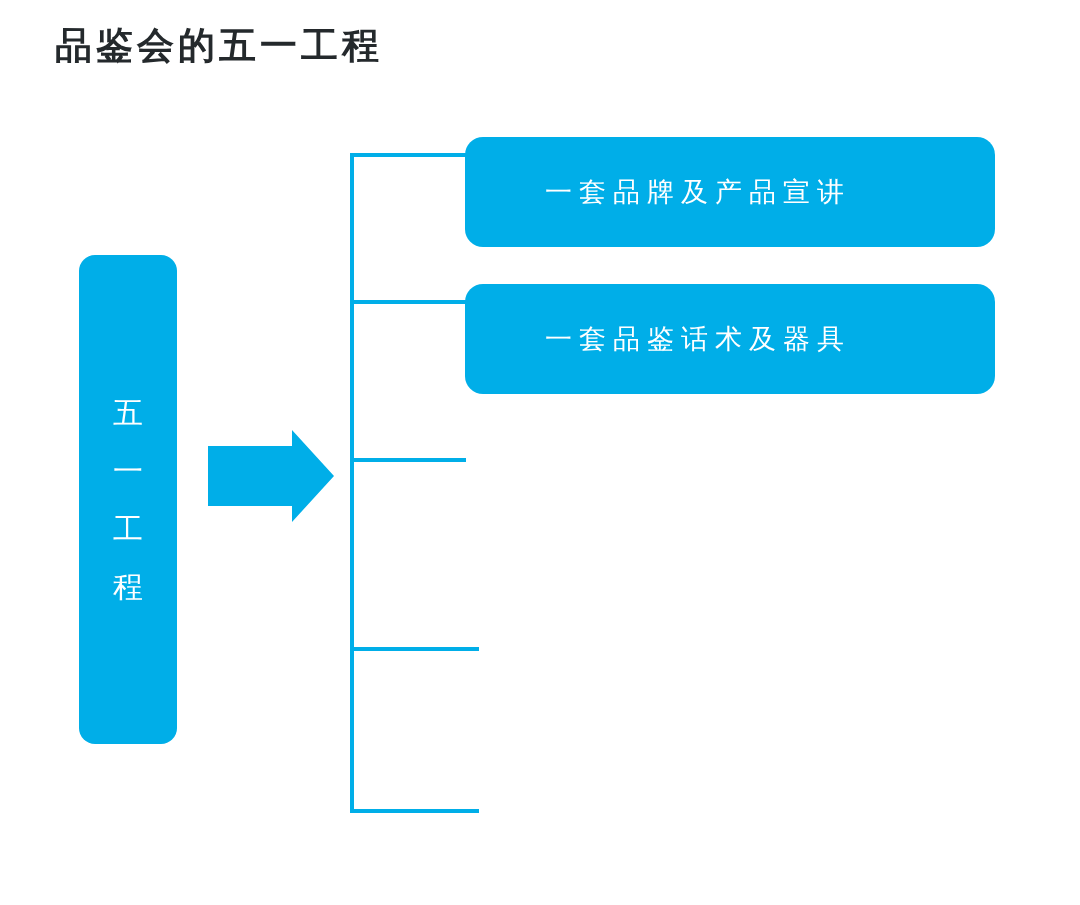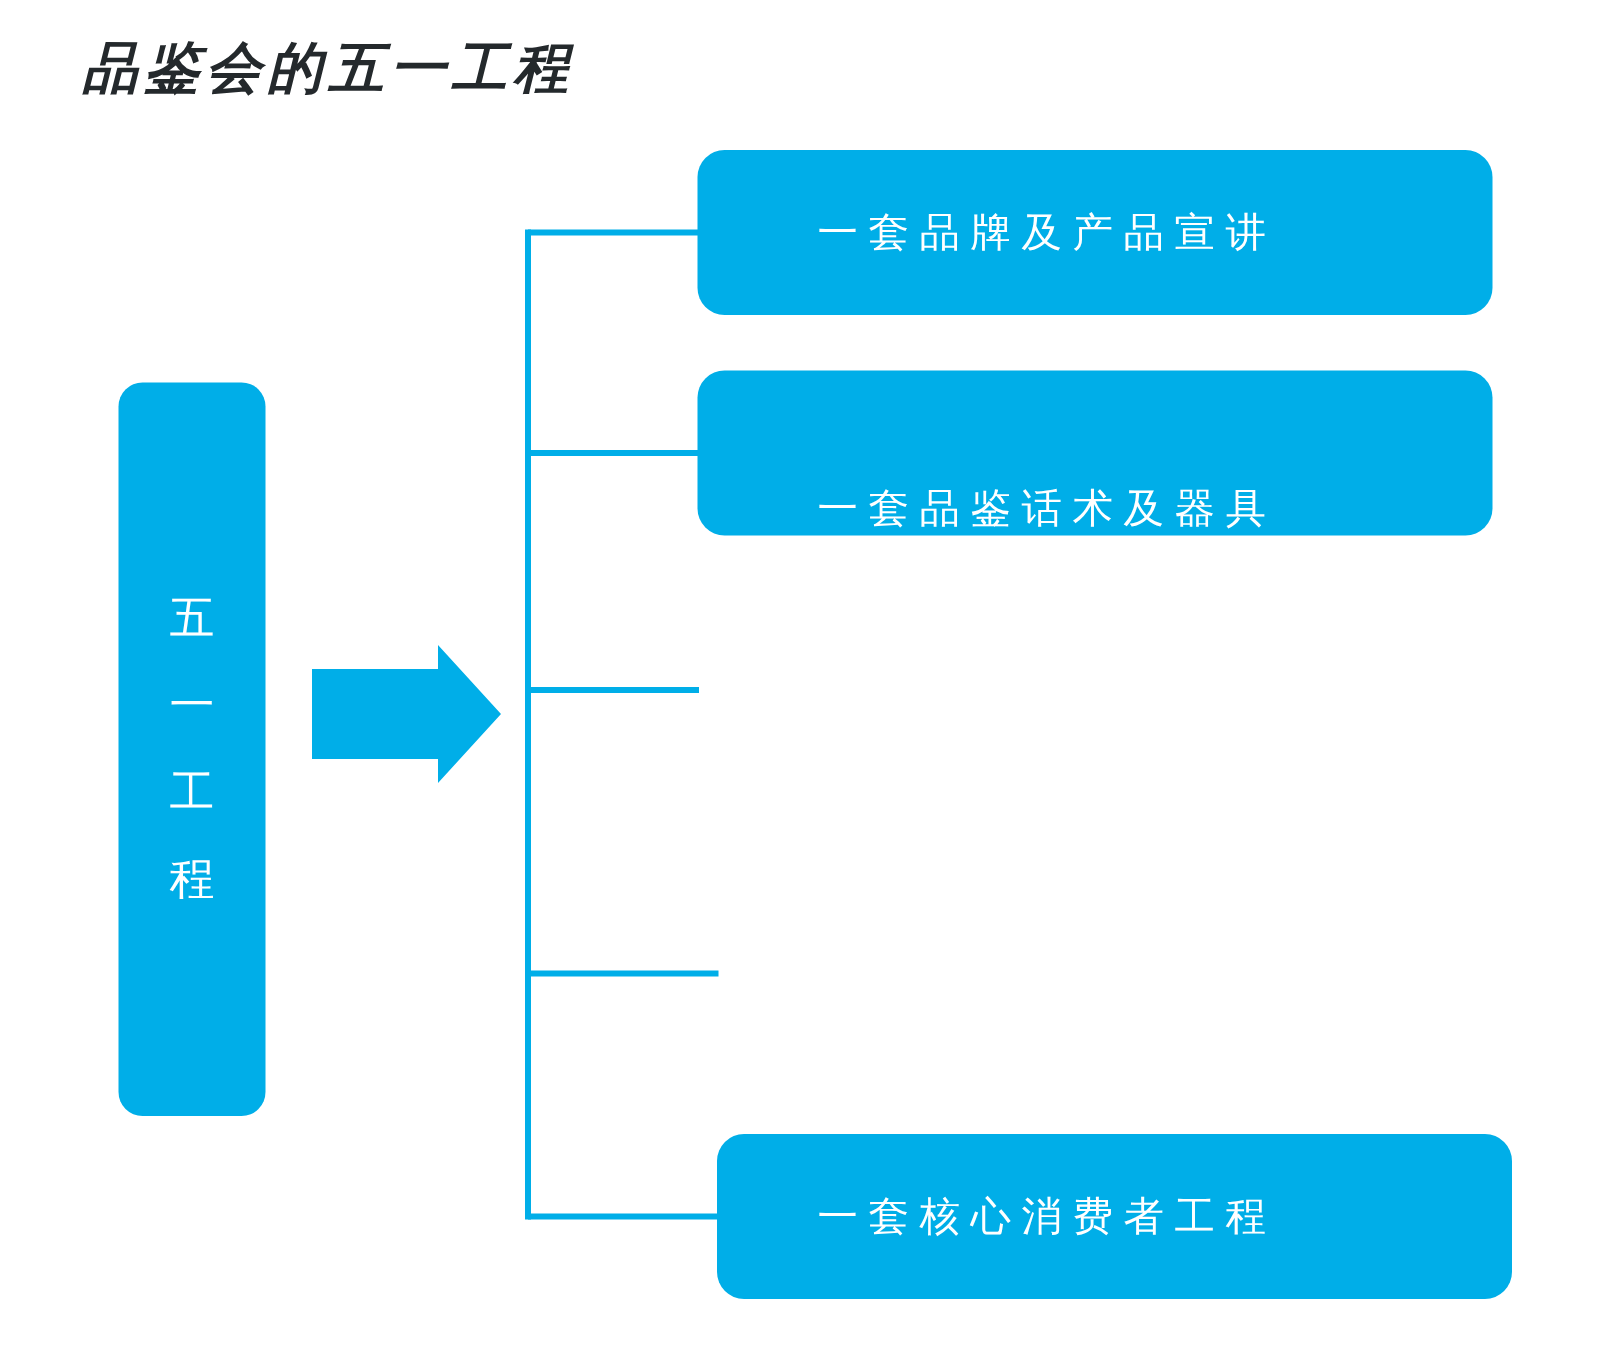--- a/index.html
+++ b/index.html
@@ -20,21 +20,20 @@
   }
   .title {
     position: absolute;
     left: 55px;
     top: 22px;
     font-size: 37px;
     line-height: 48px;
     font-weight: 900;
     letter-spacing: 4px;
     color: var(--title-text);
-    font-style: italic;
   }
   .root-node {
     position: absolute;
     left: 79px;
     top: 255px;
     width: 98px;
     height: 489px;
     background: var(--accent);
     border-radius: 16px;
     display: flex;
@@ -80,33 +79,34 @@
   .stub4 { top: 647px; }
   .stub5 { top: 809px; }
   .branch {
     position: absolute;
     width: 530px;
     height: 110px;
     background: var(--accent);
     border-radius: 18px;
     display: flex;
     align-items: center;
+    margin-top: 37px;
   }
   .branch span {
     color: var(--node-text);
     font-size: 27px;
     letter-spacing: 7px;
     white-space: nowrap;
   }
   .branch.col-a { left: 465px; }
   .branch.col-a span { padding-left: 80px; }
   .branch.col-b { left: 478px; }
   .branch.col-b span { padding-left: 67px; }
   .b1 { top: 100px; }
-  .b2 { top: 247px; align-items: flex-end; }
+  .b2 { top: 247px; }
   .b3 { top: 405px; }
   .b4 { top: 594px; }
   .b5 { top: 756px; }
 </style>
 </head>
 <body>
 
 <div class="canvas">
 
   <h1 class="title">品鉴会的五一工程</h1>
@@ -130,17 +130,14 @@
   <div class="stub near stub3"></div>
   <div class="stub far stub4"></div>
   <div class="stub far stub5"></div>
 
   <div class="branch col-a b1">
     <span>一套品牌及产品宣讲</span>
   </div>
   <div class="branch col-a b2">
     <span>一套品鉴话术及器具</span>
   </div>
-  <div class="branch col-b b5">
-    <span>一套核心消费者工程</span>
-  </div>
 
 </div>
 
 </body></html>

